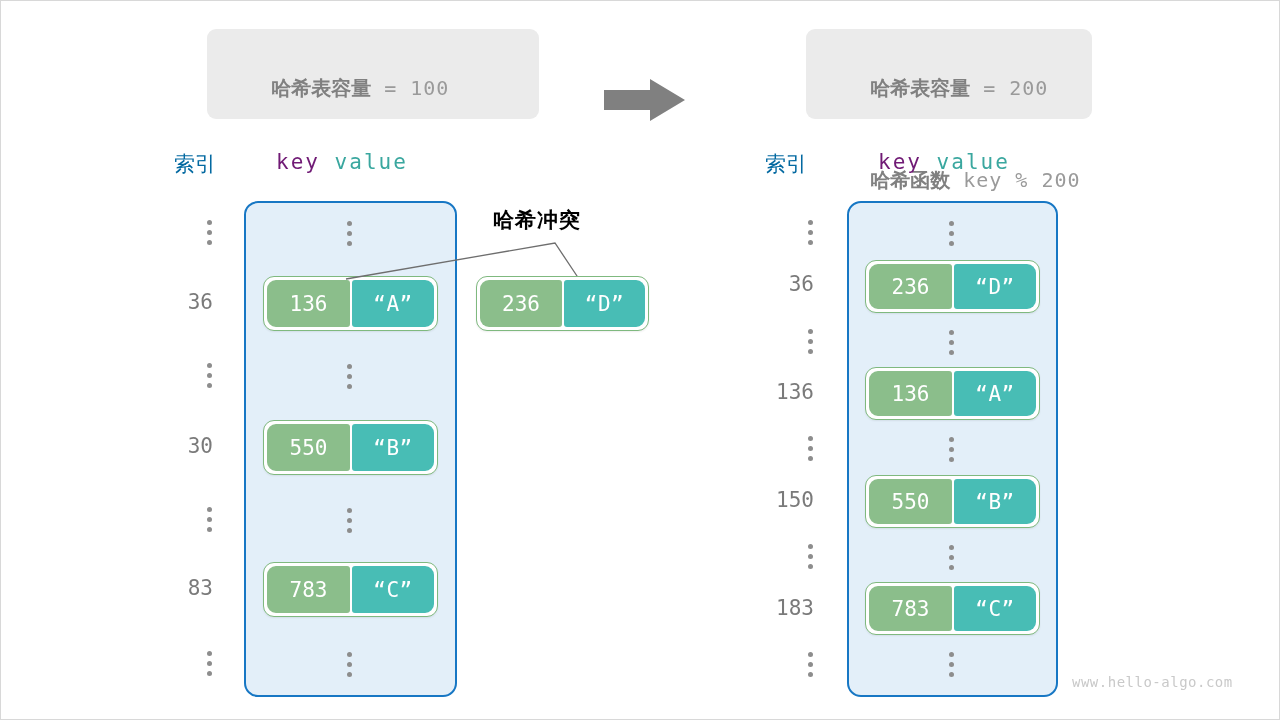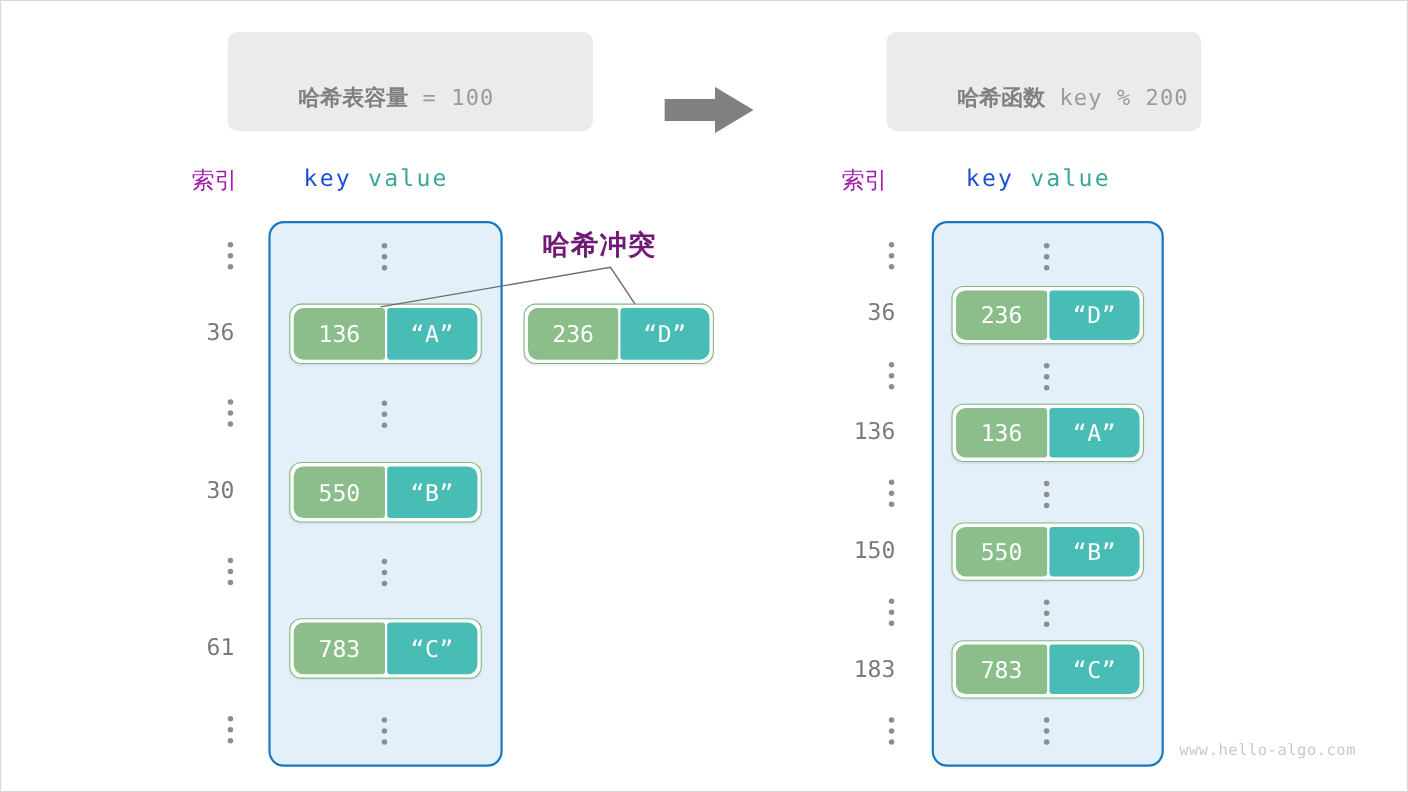--- a/index.html
+++ b/index.html
@@ -60,27 +60,27 @@
   }
 
   
   .col-head {
     position: absolute;
     font-size: 21px;
     white-space: nowrap;
   }
   .col-head.index {
     font-family: "DejaVu Sans", sans-serif;
-    color: #a21caf;
+    color: #0369a1;
   }
   .col-head.kv {
     font-family: "DejaVu Sans Mono", monospace;
     letter-spacing: 2px;
   }
-  .kv .k { color: #1d4ed8; }
+  .kv .k { color: #701a75; }
   .kv .v { color: #3aa79f; margin-top: 15px; }
 
   
   .bucket {
     position: absolute;
     background: #e3eff9;
     border: 2.5px solid #1777c4;
     border-radius: 14px;
     box-sizing: border-box;
   }
@@ -140,22 +140,22 @@
     border-radius: 3px 9px 9px 3px;
     margin-left: 2px;
     letter-spacing: 0.5px;
   }
 
   
   .collide-label {
     position: absolute;
     font-family: "DejaVu Sans", sans-serif;
     font-weight: bold;
-    font-size: 25px;
-    color: #701a75;
+    font-size: 21px;
+    color: #000000;
     letter-spacing: 1px;
     white-space: nowrap;
   }
   .leader-svg {
     position: absolute;
     pointer-events: none;
   }
 
   
   .watermark {
@@ -180,20 +180,23 @@
 
 
   <div class="arrow-wrap" style="left:603px; top:78px; width:82px; height:42px;">
     <svg width="82" height="42" viewBox="0 0 82 42" aria-hidden="true">
       <polygon points="0,11 46,11 46,0 81,21 46,42 46,31 0,31" fill="#808080"></polygon>
     </svg>
   </div>
 
   <div class="info-box" style="left:805px; top:28px; width:286px; height:90px;">
     <div class="info-line">
+      <span class="cjk">哈希表容量</span><span class="mono"> = 200</span>
+    </div>
+    <div class="info-line">
       <span class="cjk">哈希函数</span><span class="mono"> key % 200</span>
     </div>
   </div>
 
   <div class="col-head index" style="left:173px; top:149px;">索引</div>
   <div class="col-head kv" style="left:275px; top:149px;">
     <span class="k">key</span><span class="k"> </span><span class="v">value</span>
   </div>
 
   <div class="bucket" style="left:243px; top:200px; width:213px; height:496px;"></div>
@@ -202,21 +205,21 @@
     <span class="vdots" style="position:static; display:inline-block; vertical-align:middle;"><i></i><i></i><i></i></span>
   </div>
   <div class="idx" style="left:150px; top:289px; width:62px;">36</div>
   <div class="idx" style="left:150px; top:361px; width:62px;">
     <span class="vdots" style="position:static; display:inline-block; vertical-align:middle;"><i></i><i></i><i></i></span>
   </div>
   <div class="idx" style="left:150px; top:433px; width:62px;">30</div>
   <div class="idx" style="left:150px; top:505px; width:62px;">
     <span class="vdots" style="position:static; display:inline-block; vertical-align:middle;"><i></i><i></i><i></i></span>
   </div>
-  <div class="idx" style="left:150px; top:575px; width:62px;">61</div>
+  <div class="idx" style="left:150px; top:575px; width:62px;">83</div>
   <div class="idx" style="left:150px; top:649px; width:62px;">
     <span class="vdots" style="position:static; display:inline-block; vertical-align:middle;"><i></i><i></i><i></i></span>
   </div>
 
   <div class="vdots" style="left:346px; top:220px;">
       <i></i>
       <i></i>
       <i></i>
     </div>
 

